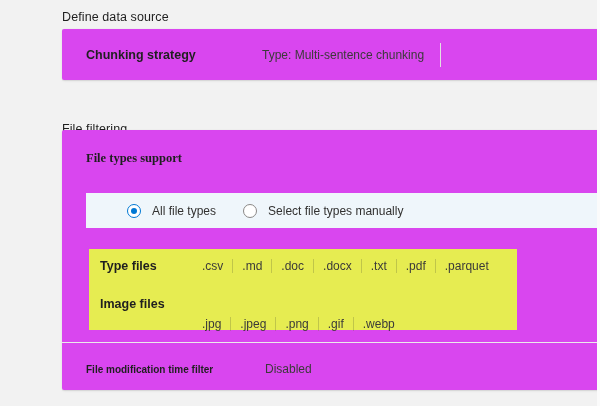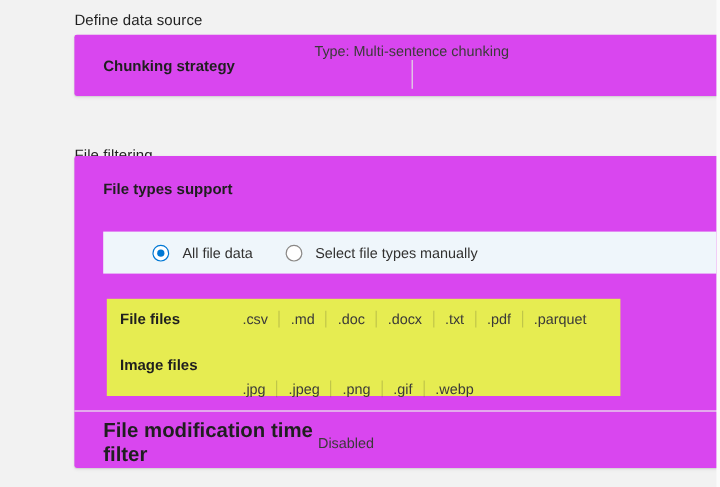--- a/index.html
+++ b/index.html
@@ -45,37 +45,37 @@
     font-weight:700;
     color:#1f1f1f;
     width:176px;
     flex:0 0 176px;
   }
   .chunk-values {
     display:flex;
     align-items:center;
     font-size:12px;
     color:#3b3a39;
-    flex-direction:column;
   }
   .vdivider {
     width:1px;
     height:24px;
     background:#e1e1e1;
     margin:0 16px;
   }
 
   
   .ft-title {
     position:absolute;
     left:24px;
     top:21px;
     font-size:12.5px;
     font-weight:700;
     color:#1f1f1f;
+    font-family:Liberation Serif, serif;
   }
   .radio-bar {
     position:absolute;
     left:24px;
     top:63px;
     width:511px;
     height:35px;
     background:#eff6fb;
     display:flex;
     align-items:center;
@@ -145,21 +145,21 @@
   }
   .mod-row {
     position:absolute;
     left:24px; right:0;
     top:231px;
     height:16px;
     display:flex;
     align-items:center;
   }
   .mod-label {
-    font-size:17px;
+    font-size:10px;
     font-weight:700;
     color:#1f1f1f;
     width:179px;
     flex:0 0 179px;
   }
   .mod-value { font-size:12px; color:#3b3a39; }
 
   .right-edge {
     position:absolute;
     right:0; top:0;
@@ -183,31 +183,31 @@
 </div>
 
 <div class="section-heading" id="heading-filtering">File filtering</div>
 
 <div class="card" id="card-filtering">
   <div class="ft-title">File types support</div>
 
   <div class="radio-bar">
     <div class="radio-option selected">
       <span class="radio-circle"></span>
-      <span class="radio-label">All file data</span>
+      <span class="radio-label">All file types</span>
     </div>
     <div class="radio-option">
       <span class="radio-circle"></span>
       <span class="radio-label">Select file types manually</span>
     </div>
   </div>
 
   <div class="highlight-block">
     <div class="ft-row" id="ft-row-text">
-      <span class="ft-row-label">File files</span>
+      <span class="ft-row-label">Type files</span>
       <span style="display:flex;align-items:center;">
           <span class="ext">.csv</span>
           <span class="ext">.md</span>
           <span class="ext">.doc</span>
           <span class="ext">.docx</span>
           <span class="ext">.txt</span>
           <span class="ext">.pdf</span>
           <span class="ext">.parquet</span>
         </span>
     </div>

